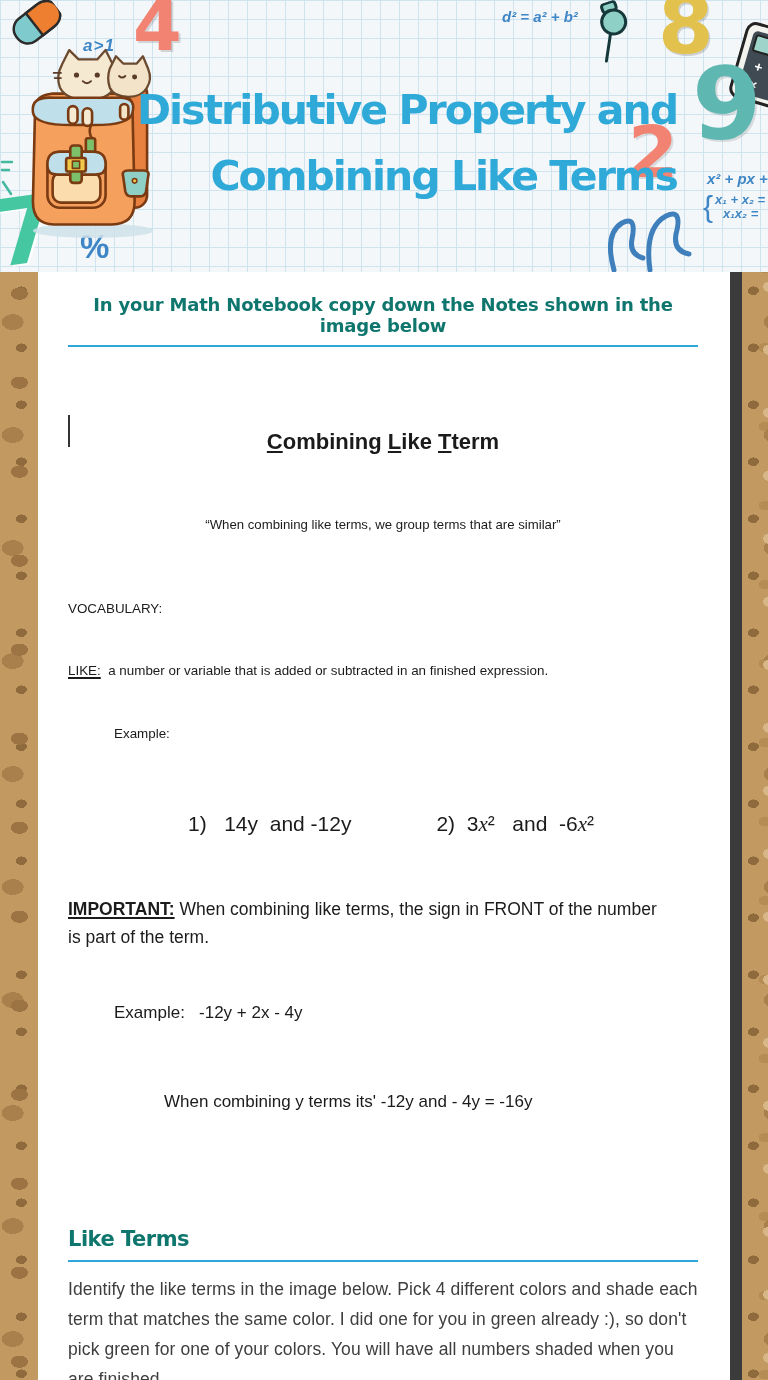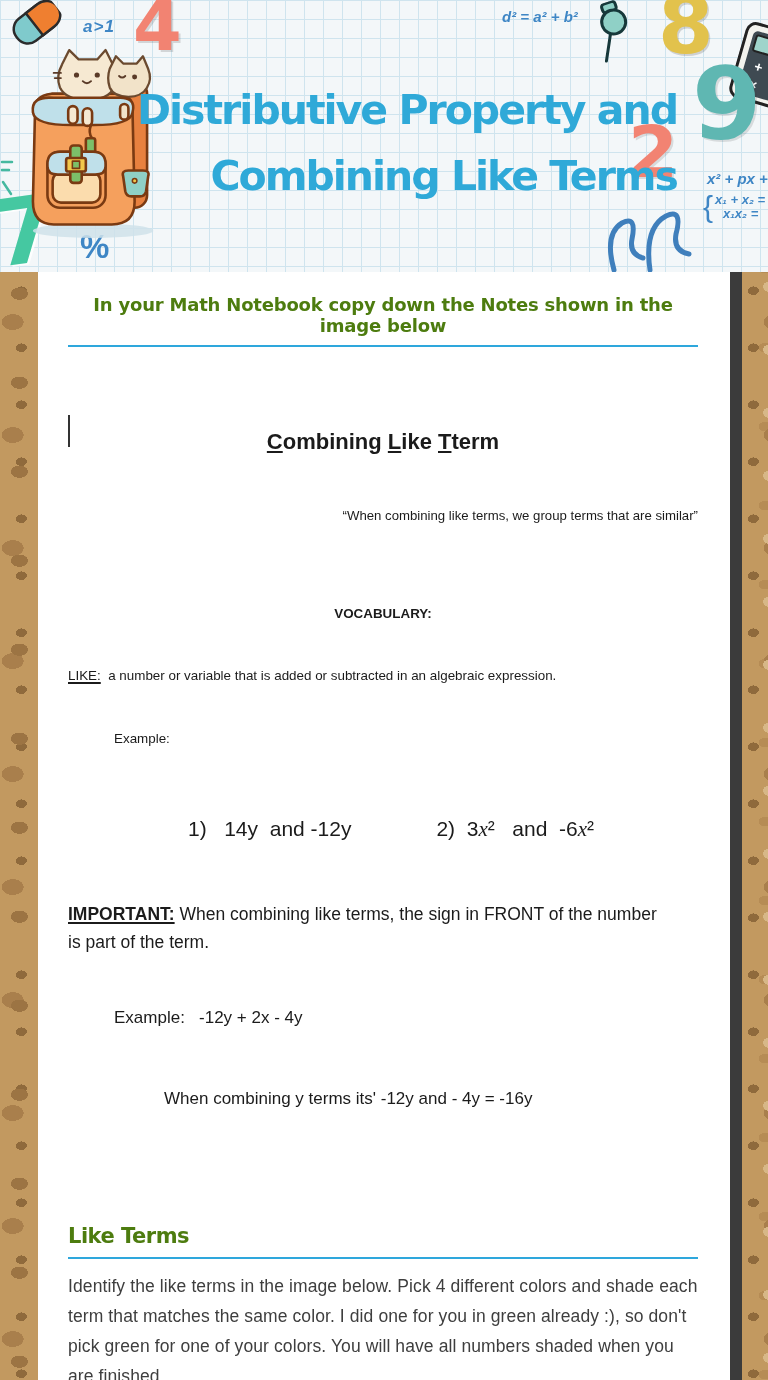--- a/index.html
+++ b/index.html
@@ -34,51 +34,51 @@
     font-family:"DejaVu Sans",sans-serif;font-weight:bold;color:#2fa9d8;
     font-size:41px;letter-spacing:-2px;line-height:1.6}
   .vieta{display:flex;align-items:center;font-size:13px}
   .vieta .brace{font-size:30px;font-weight:400;font-style:normal;margin-right:2px}
   .vieta .vrows span{display:block;line-height:1.1}
   .vieta .vrows span:last-child{padding-left:8px}
   
   .sheet{position:absolute;left:38px;top:272px;width:692px;height:1108px;background:#fff;
     padding:22px 32px 0 30px;color:#1b1b1b}
   .scrollbar{position:absolute;left:730px;top:272px;width:12px;height:1108px;background:#3b3b3b}
-  .h-blue{color:#4d7c0f;font-family:"DejaVu Sans",sans-serif;font-weight:bold}
+  .h-blue{color:#0f766e;font-family:"DejaVu Sans",sans-serif;font-weight:bold}
   .h1{font-size:18px;text-align:center;letter-spacing:-.2px}
   .rule{border:none;border-top:2px solid #2ea7dc;margin-top:9px}
   .h2{font-size:21px;letter-spacing:-.5px;margin-top:70px}
   .body-text{margin-top:12px;font-size:17.5px;line-height:1.72;color:#3e3e3e;letter-spacing:.1px}
   
   .notes{position:relative;margin-top:16px;font-size:13.4px;line-height:1.55;white-space:pre-wrap}
   .caret{position:absolute;left:0;top:52px;width:2px;height:32px;background:#333}
   .n-title{text-align:center;font-size:22px;font-weight:bold}
-  .n-quote{text-align:right;font-size:13.2px;margin-top:5px}
-  .n-vocab{text-align:center;font-weight:bold;margin-top:36px}
+  .n-quote{text-align:center;font-size:13.2px;margin-top:14px}
+  .n-vocab{text-align:left;font-weight:normal;margin-top:22px}
   .n-ex-label{padding-left:46px}
   .n-exrow{margin-top:22px;font-size:21px;padding-left:120px}
   .n-exrow .ex2{margin-left:85px}
   .mx{font-family:"Liberation Serif",serif;font-style:italic}
   .n-important{margin-top:13px;font-size:17.5px;line-height:1.6;width:600px;white-space:normal}
   .n-exline{margin-top:8px;font-size:17px;padding-left:46px}
-  .n-when{margin-top:13px;font-size:17px;padding-left:96px}
+  .n-when{margin-top:21px;font-size:17px;padding-left:96px}
   .b{font-weight:bold}
   .u{text-decoration:underline;text-decoration-thickness:1.5px;text-underline-offset:2px}
 </style>
 </head>
 <body>
 
 <div class="banner">
 
   <svg class="doodle" style="left:10px;top:6px;transform:rotate(-38deg)" width="52" height="34" viewBox="0 0 52 34">
     <rect x="2" y="3" width="48" height="28" rx="13" fill="#7fcacc" stroke="#2b2b2b" stroke-width="2.5"></rect>
     <path d="M24 3 h15 a13 13 0 0 1 0 28 h-15 z" fill="#ef7f30" stroke="#2b2b2b" stroke-width="2.5"></path>
   </svg>
-  <span class="doodle d-blue" style="left:83px;top:17px;font-size:17px;letter-spacing:1px">a&gt;1</span>
+  <span class="doodle d-blue" style="left:83px;top:36px;font-size:17px;letter-spacing:1px">a&gt;1</span>
   <span class="doodle num" style="left:133px;top:-9px;font-size:70px;color:#f28372;text-shadow:2px 2px 0 rgba(60,60,60,.18)">4</span>
   <span class="doodle d-blue" style="left:502px;top:8px;font-size:15px">d² = a² + b²</span>
 
   <svg class="doodle" style="left:586px;top:2px;transform:rotate(-18deg)" width="52" height="62" viewBox="0 0 52 62">
     <g stroke="#16383a" stroke-width="3" stroke-linejoin="round">
       <rect x="24" y="1" width="14" height="9" rx="3" fill="#8fd0c6"></rect>
       <circle cx="31" cy="21" r="12" fill="#8fd0c6"></circle>
       <path d="M24 32 L12 56 L20 40 Z" fill="#16383a"></path>
     </g>
   </svg>
@@ -161,21 +161,21 @@
 <main class="sheet">
 
   <h1 class="h-blue h1">In your Math Notebook copy down the Notes shown in the image below</h1>
   <div class="rule"></div>
 
   <div class="notes">
     <span class="caret"></span>
     <div class="n-title"><span class="u">C</span><span>ombining </span><span class="u">L</span><span>ike </span><span class="u">T</span><span>term</span></div>
     <div class="n-quote">“When combining like terms, we group terms that are similar”</div>
     <div class="n-vocab">VOCABULARY:</div>
-    <p class="n-line"><span class="u">LIKE:</span><span>  a number or variable that is added or subtracted in an algebraic expression.</span></p>
+    <p class="n-line"><span class="u">LIKE:</span><span>  a number or variable that is added or subtracted in an finished expression.</span></p>
     <p class="n-ex-label">Example:</p>
     <p class="n-exrow"><span>1)   14y  and -12y</span><span class="ex2"><span>2)  3</span><i class="mx">x</i><span>²   and  -6</span><i class="mx">x</i><span>²</span></span></p>
     <p class="n-important"><span class="b u" style="text-decoration-thickness:2px">IMPORTANT:</span><span>  When combining like terms, the sign in FRONT of the number is part of the term.</span></p>
     <p class="n-exline">Example:   -12y + 2x - 4y</p>
     <p class="n-when">When combining y terms its' -12y and - 4y = -16y</p>
   </div>
 
   <h2 class="h-blue h2">Like Terms</h2>
   <div class="rule"></div>
   <p class="body-text">Identify the like terms in the image below. Pick 4 different colors and shade each term that matches the same color.  I did one for you in green already :), so don't pick green for one of your colors.  You will have all numbers shaded when you are finished.</p>

